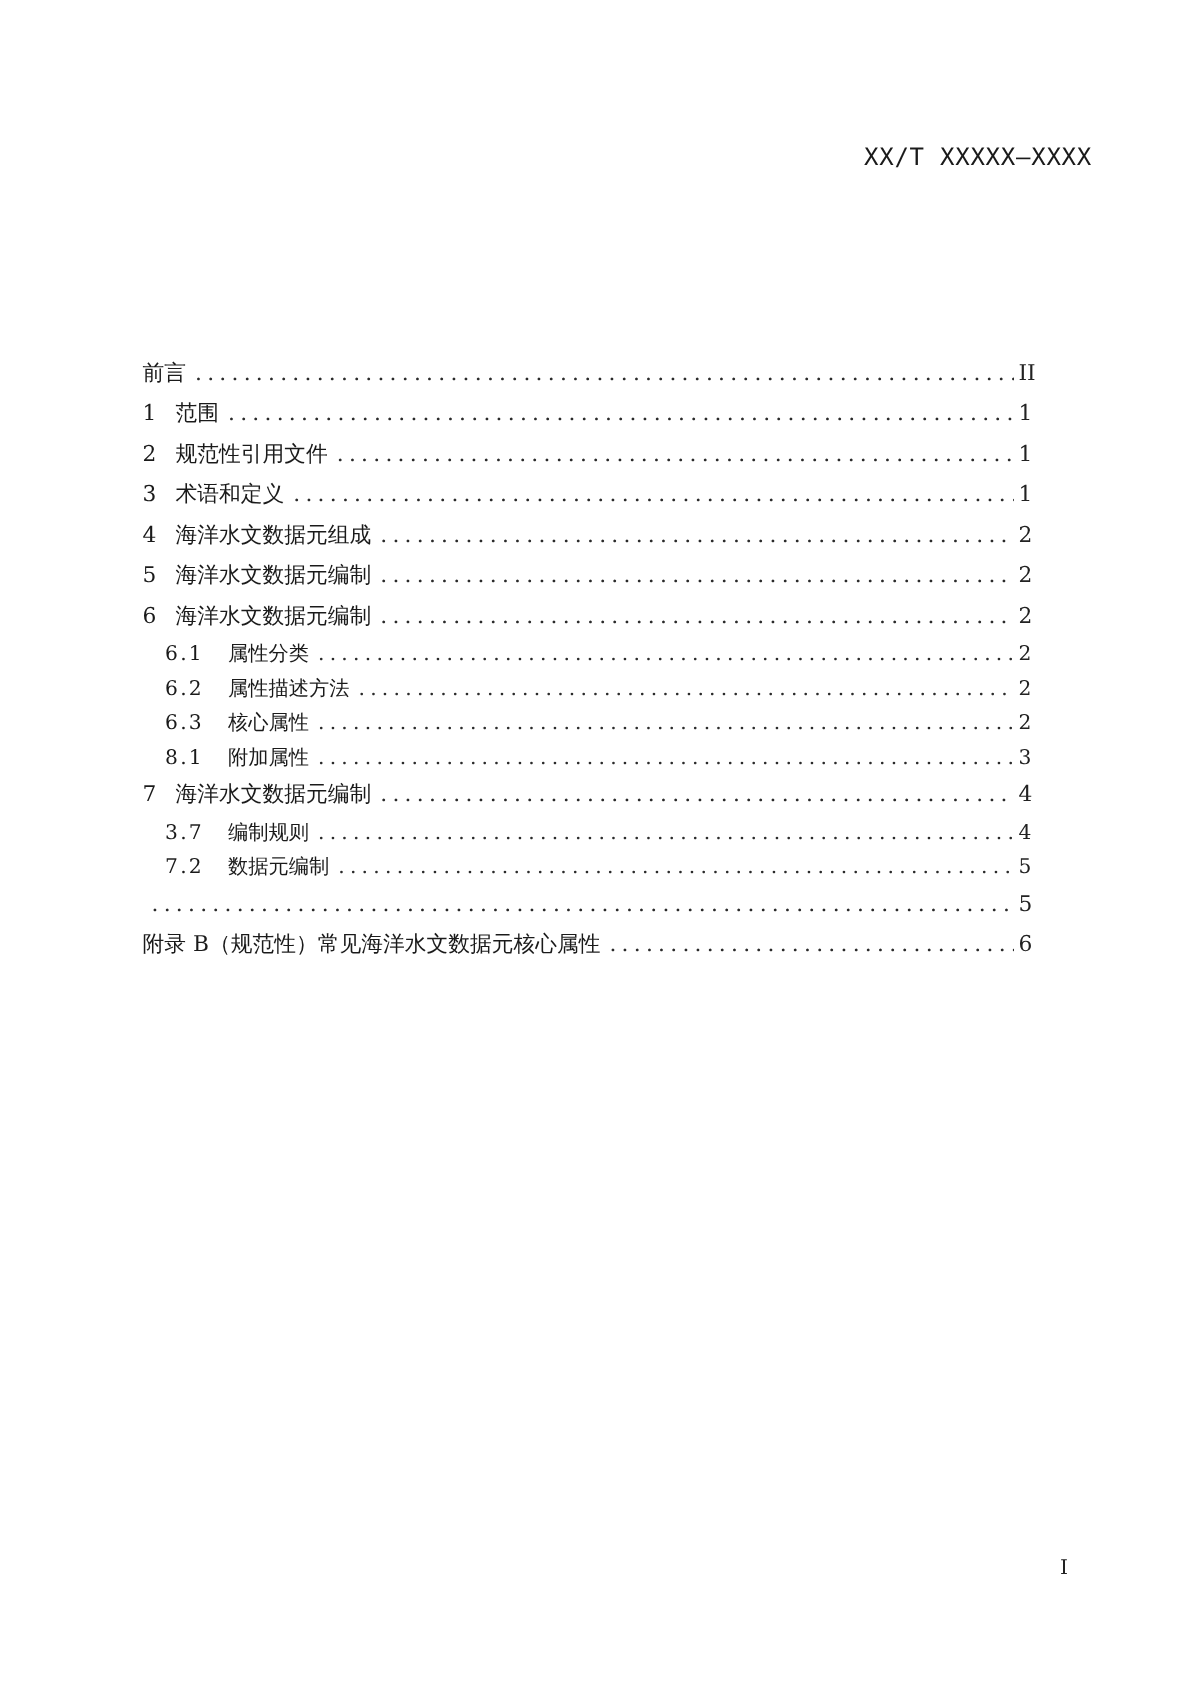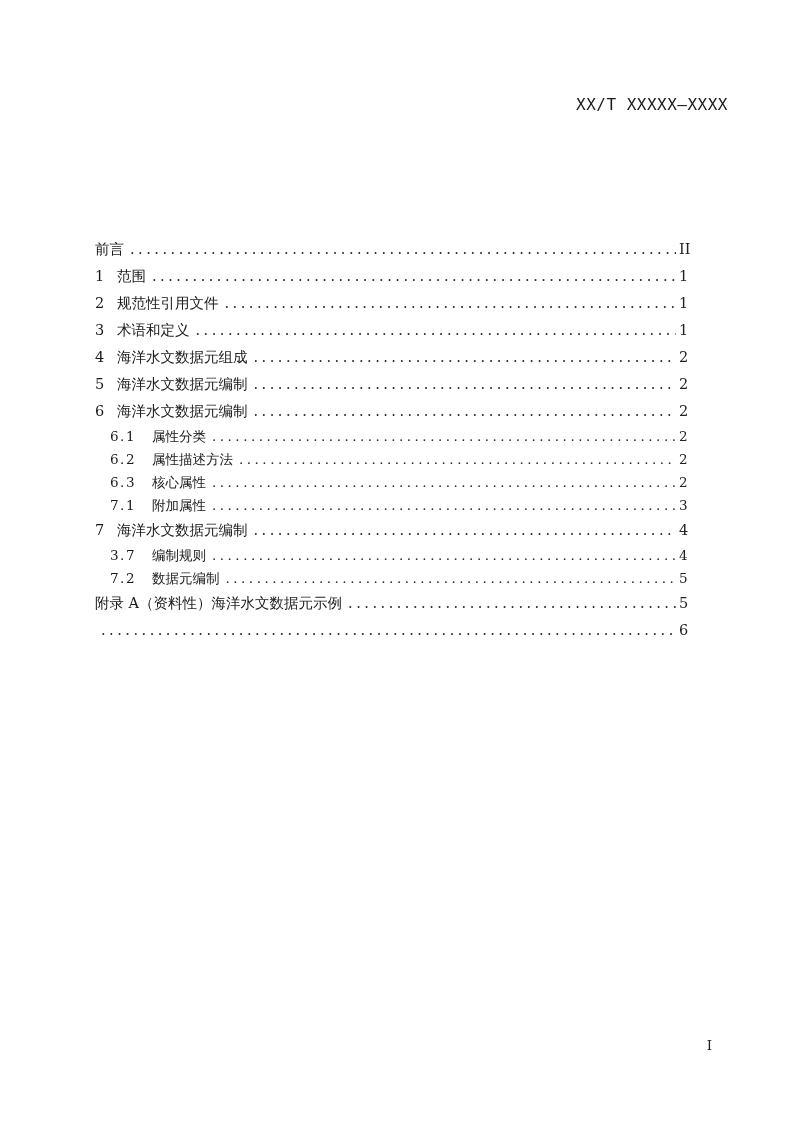--- a/index.html
+++ b/index.html
@@ -155,21 +155,21 @@
   </div>
 
   <div class="row sub">
     <span class="num">6.3</span>
     <span class="label">核心属性</span>
     <span class="leader"></span>
     <span class="pg">2</span>
   </div>
 
   <div class="row sub">
-    <span class="num">7.1</span>
+    <span class="num">8.1</span>
     <span class="label">附加属性</span>
     <span class="leader"></span>
     <span class="pg">3</span>
   </div>
 
   <div class="row l1">
     <span class="num">7</span>
     <span class="label">海洋水文数据元编制</span>
     <span class="leader"></span>
     <span class="pg">4</span>
@@ -184,27 +184,27 @@
 
   <div class="row sub">
     <span class="num">7.2</span>
     <span class="label">数据元编制</span>
     <span class="leader"></span>
     <span class="pg">5</span>
   </div>
 
   <div class="row plain">
 
-    <span class="label">附录 A（资料性）海洋水文数据元示例</span>
     <span class="leader"></span>
     <span class="pg">5</span>
   </div>
 
   <div class="row plain">
 
+    <span class="label">附录 B（规范性）常见海洋水文数据元核心属性</span>
     <span class="leader"></span>
     <span class="pg">6</span>
   </div>
 
 </div>
 
   <div class="footer-page">I</div>
 </div>
 
 </body></html>

